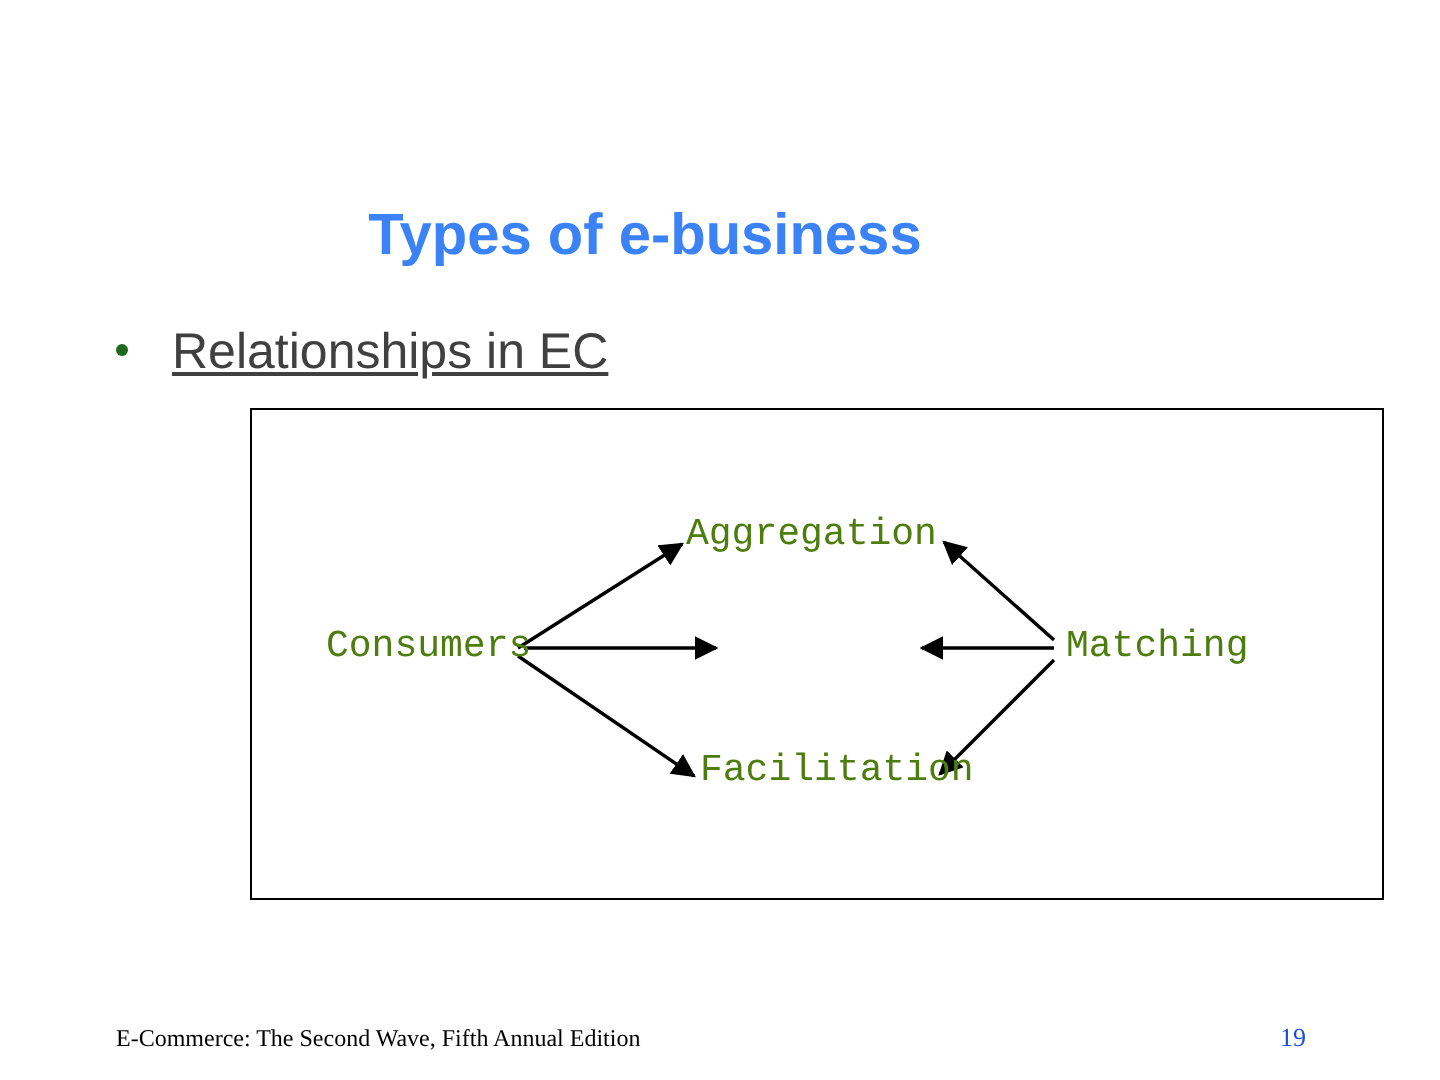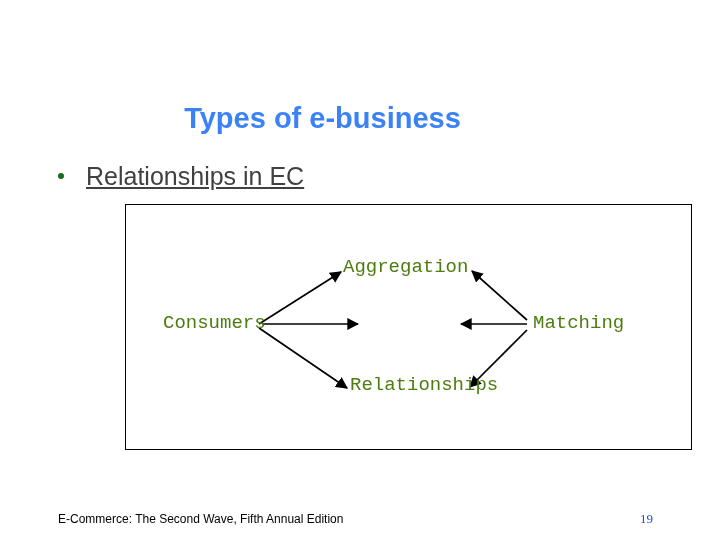--- a/index.html
+++ b/index.html
@@ -92,21 +92,21 @@
   #node-aggregation { left: 343px; top: 256px; }
   #node-matching    { left: 363px; top: 312px; }
   #node-facilitation{ left: 350px; top: 374px; }
   #node-consumers   { left: 533px; top: 312px; }
 
   
   #footer-source {
     position: absolute;
     left: 58px;
     top: 512px;
-    font-family: Liberation Sans, sans-serif;
+    font-family: Liberation Serif, serif;
     font-size: 12px;
     line-height: 15px;
     color: #000000;
     white-space: nowrap;
   }
   #footer-page {
     position: absolute;
     left: 640px;
     top: 511px;
     font-family: "Liberation Serif", serif;
@@ -149,21 +149,21 @@
 
       <line x1="527" y1="330" x2="470" y2="387"></line>
     </g>
   </svg>
 
   <div class="node-label" id="node-suppliers">Consumers</div>
 
   <div class="node-label" id="node-aggregation">Aggregation</div>
 
 
-  <div class="node-label" id="node-facilitation">Relationships</div>
+  <div class="node-label" id="node-facilitation">Facilitation</div>
 
   <div class="node-label" id="node-consumers">Matching</div>
 
   <div id="footer-source">E-Commerce: The Second Wave, Fifth Annual Edition</div>
 
   <div id="footer-page">19</div>
 
 </div>
 
 </body></html>

